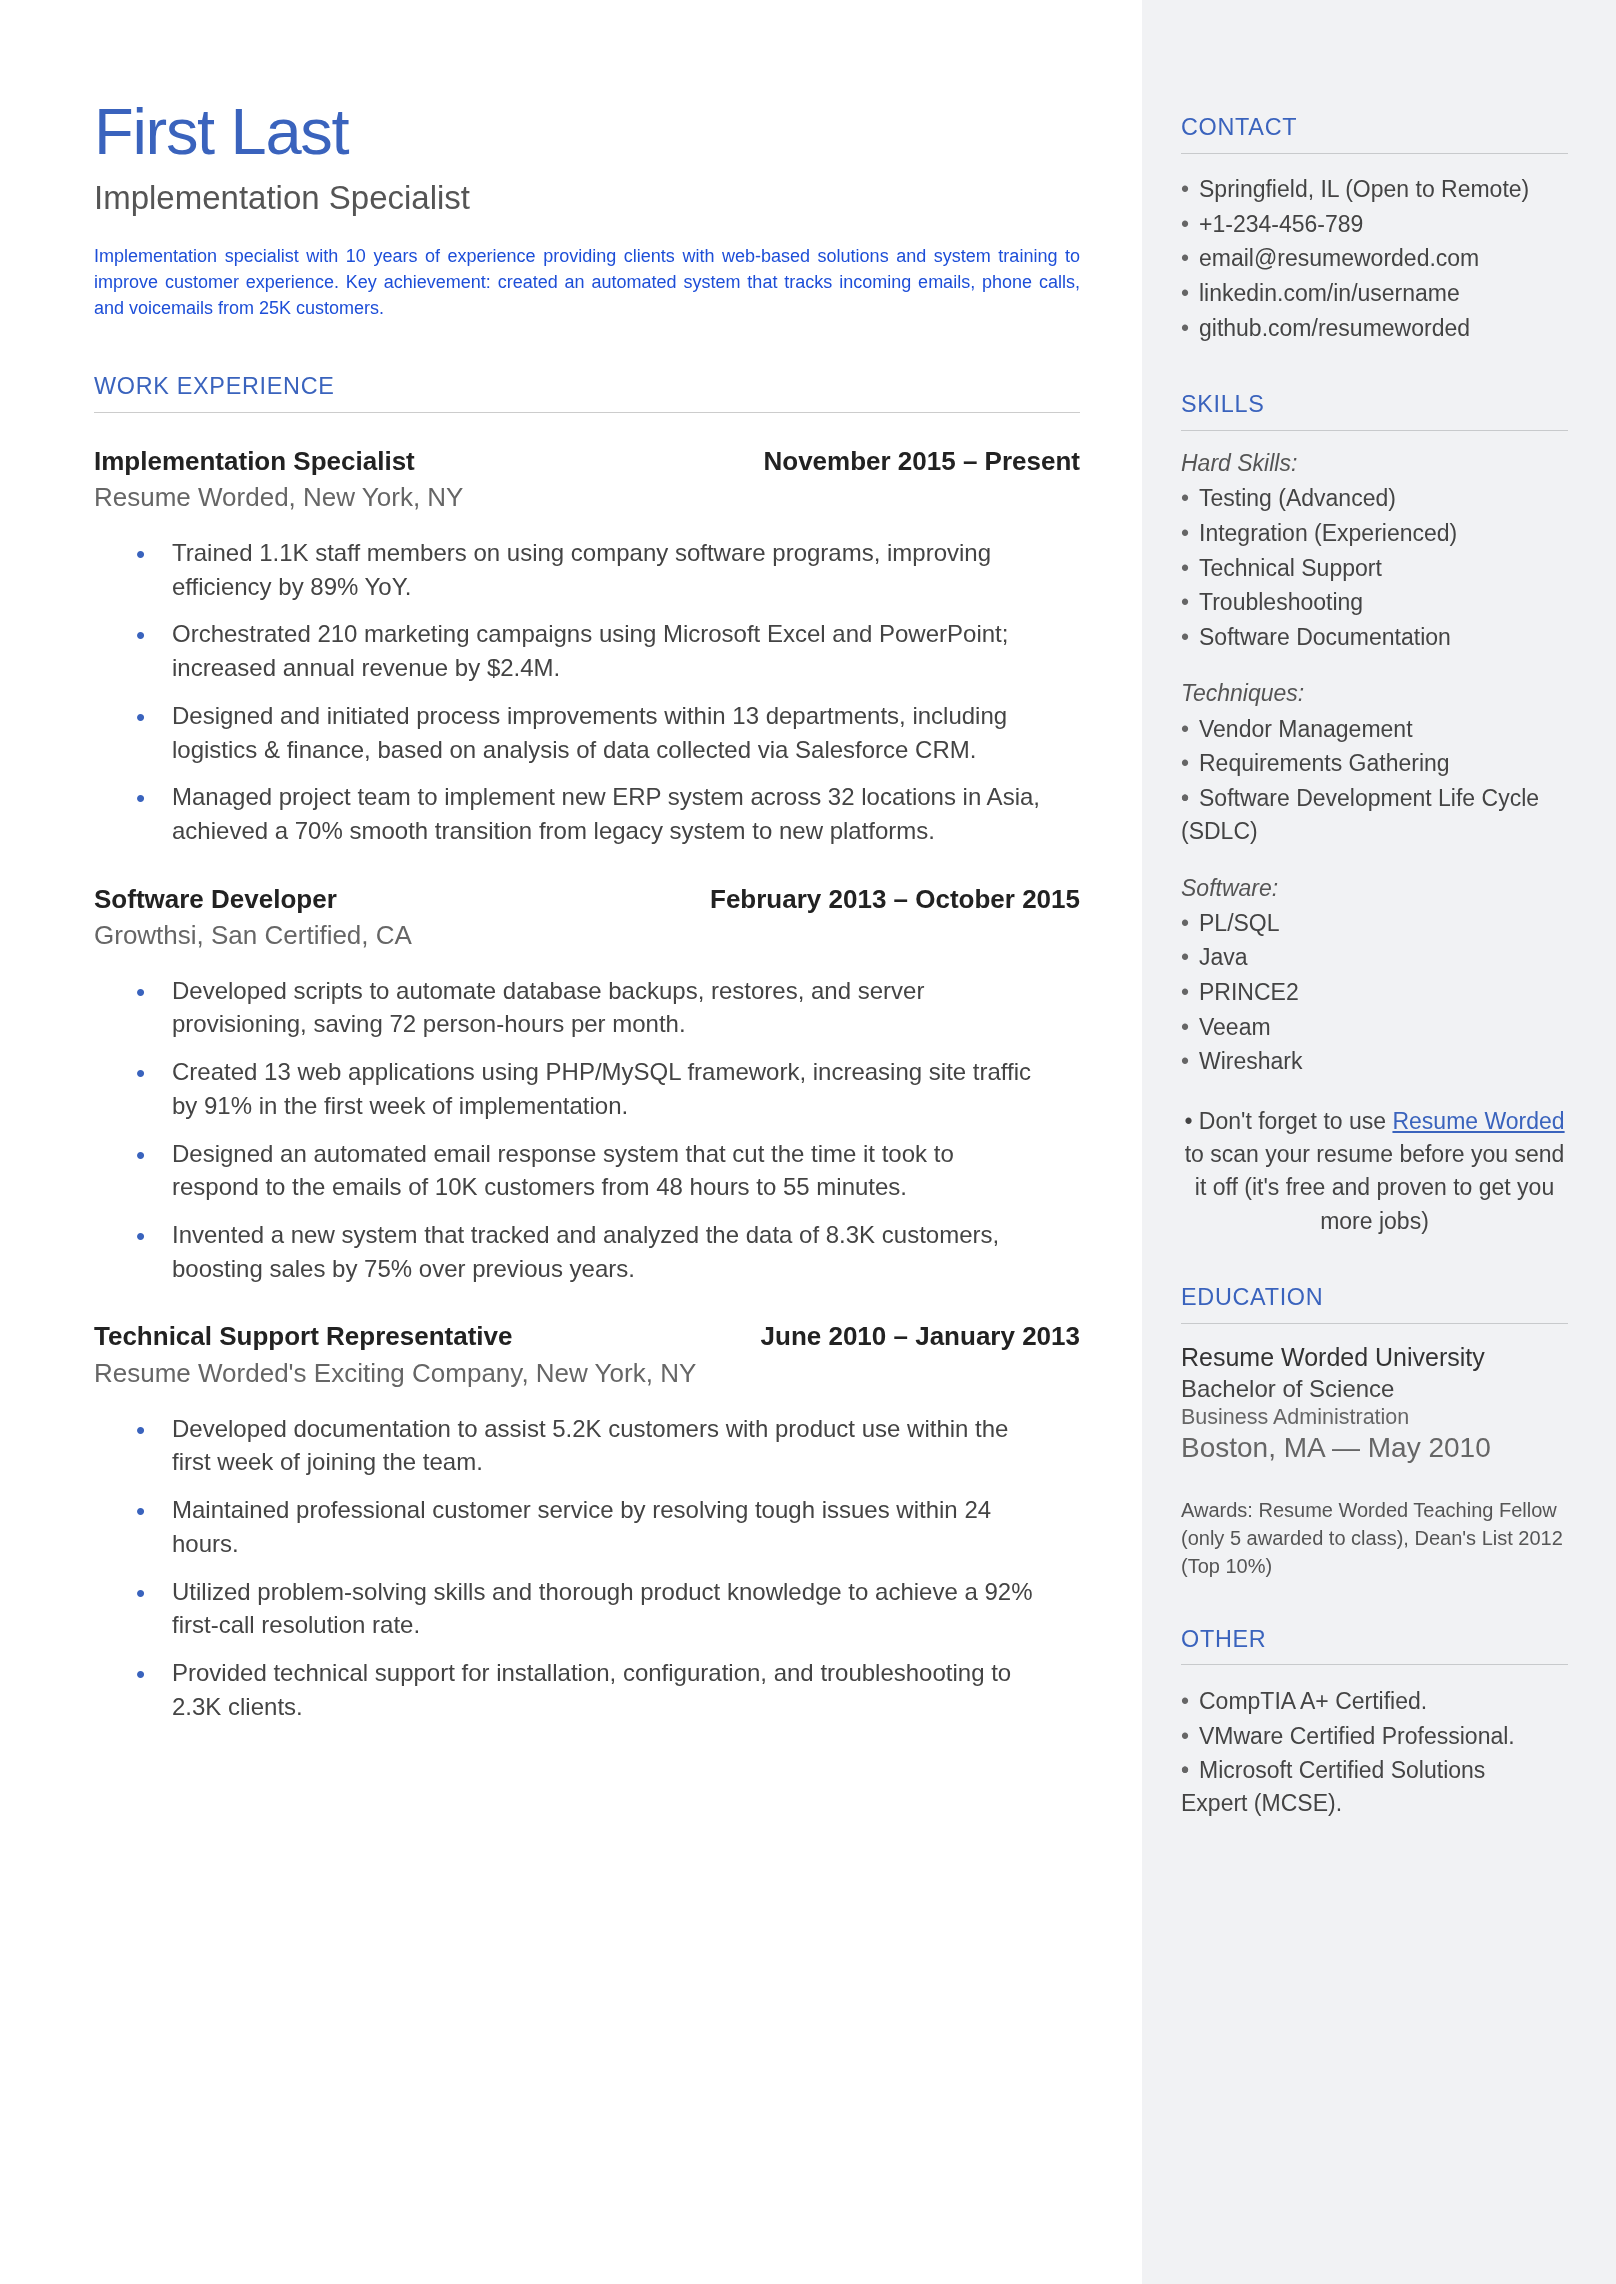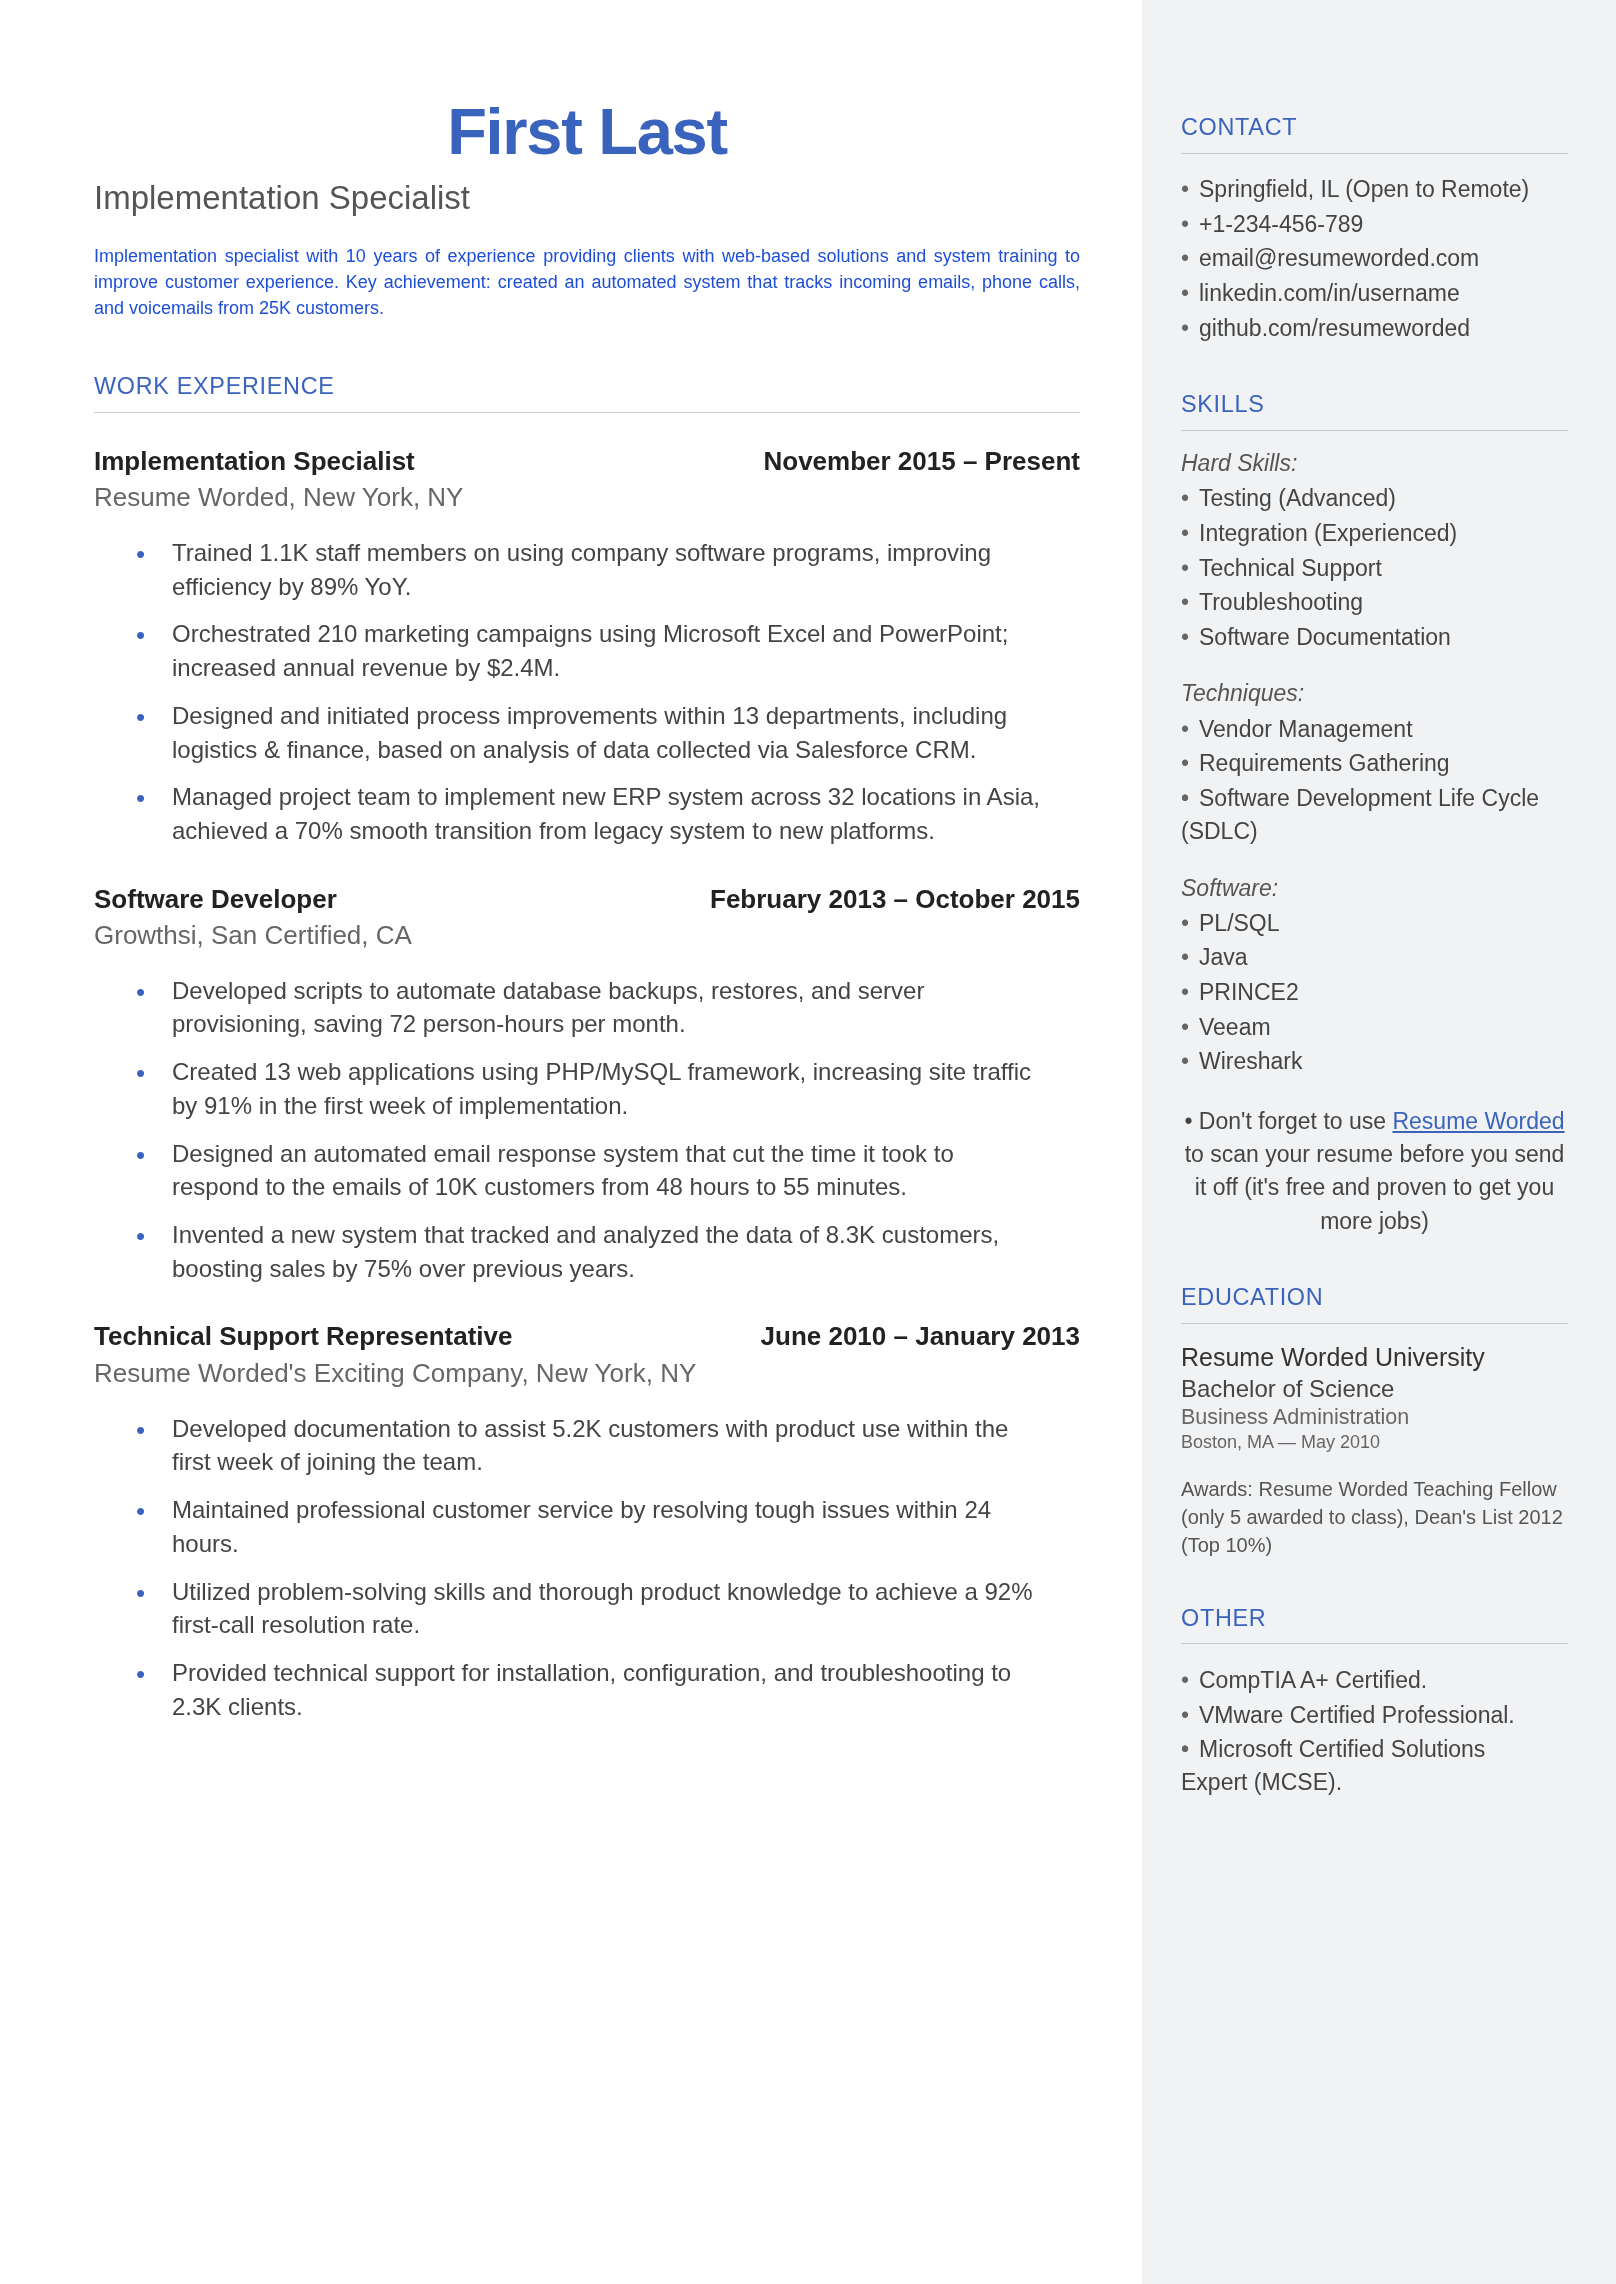--- a/index.html
+++ b/index.html
@@ -20,25 +20,24 @@
     padding: 94px 62px 0 94px;
   }
   .sidebar {
     width: 475px;
     background: #f1f2f4;
     padding: 114px 49px 0 39px;
     color: #444;
   }
   .name {
     font-size: 65px;
-    font-weight: 700;
+    font-weight: 400;
     color: #3a63bd;
     letter-spacing: -1.3px;
     margin-bottom: 9.8px;
-    text-align: center;
   }
   .title {
     font-size: 33px;
     color: #555;
     font-weight: 400;
     margin-bottom: 26px;
   }
   .summary {
     font-size: 18px;
     color: #1d4ed8;
@@ -111,21 +110,21 @@
     font-style: italic;
     margin-bottom: 5.2px;
     margin-top: 13px;
   }
   .sb-block { margin-bottom: 46px; }
   .sb-note { font-size: 23px; color:#444; line-height:1.45; margin-top:16.3px;text-align:center;}
   .sb-note a, .link { color: #3a63bd; text-decoration: underline; }
   .edu-school { font-size: 25px; color:#333; font-weight:400; margin-bottom:2.6px;}
   .edu-degree { font-size: 24px; color:#444; margin-bottom:2.6px;}
   .edu-field { font-size: 21.5px; color:#666; margin-bottom:1.3px;}
-  .edu-loc { font-size: 18px; color:#666; margin-bottom:22px;}
+  .edu-loc { font-size: 28px; color:#666; margin-bottom:32px;}
   .edu-awards { font-size: 20px; color:#555; line-height:1.4; margin-bottom:17px;}
   .sb-list.tight li { line-height: 1.45; margin-bottom: 1.3px; }
 </style>
 </head>
 <body>
 
 <div class="page">
   <div class="main">
     <div class="name">First Last</div>
     <div class="title">Implementation Specialist</div>

